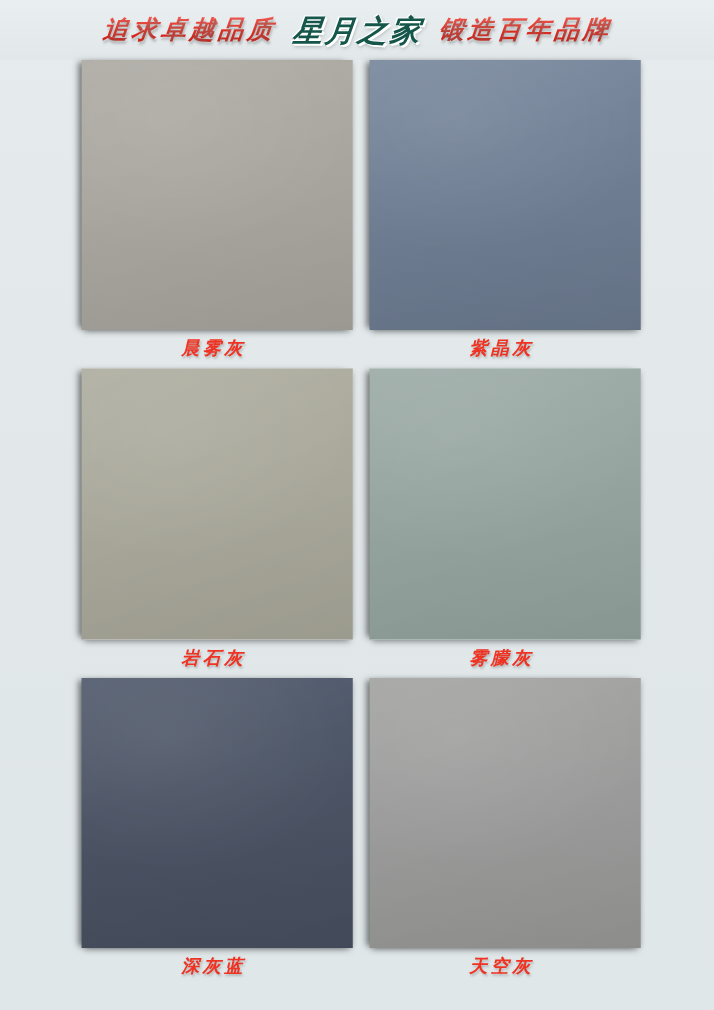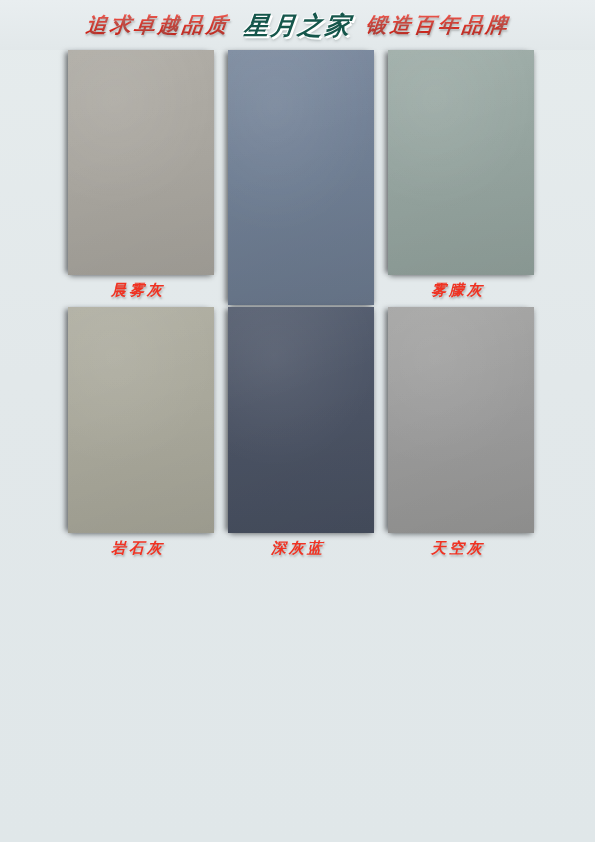--- a/index.html
+++ b/index.html
@@ -71,21 +71,21 @@
   }
 
   
   .grid {
     position: absolute;
     top: 50px;
     left: 62px;
     width: 472px;
     height: 770px;
     display: grid;
-    grid-template-columns: 1fr 1fr 1fr;
+    grid-template-columns: 1fr 1fr;
     grid-template-rows: 1fr 1fr 1fr;
     column-gap: 8px;
     row-gap: 2px;
   }
   .cell {
     display: flex;
     flex-direction: column;
     align-items: stretch;
   }
   .swatch-wrap {
@@ -145,34 +145,35 @@
       <div class="swatch-wrap">
         <div class="swatch" style="background: linear-gradient(178deg, rgb(173, 170, 163) 0%, rgb(169, 166, 159) 50%, rgb(162, 159, 152) 100%);"></div>
       </div>
       <div class="caption">晨雾灰</div>
     </div>
 
     <div class="cell">
       <div class="swatch-wrap">
         <div class="swatch" style="background: linear-gradient(178deg, rgb(120, 135, 156) 0%, rgb(111, 126, 147) 50%, rgb(104, 118, 138) 100%);"></div>
       </div>
+      <div class="caption">紫晶灰</div>
+    </div>
+
+    <div class="cell">
+      <div class="swatch-wrap">
+        <div class="swatch" style="background: linear-gradient(178deg, rgb(174, 173, 160) 0%, rgb(169, 168, 155) 50%, rgb(162, 161, 148) 100%);"></div>
+      </div>
+      <div class="caption">岩石灰</div>
     </div>
 
     <div class="cell">
       <div class="swatch-wrap">
         <div class="swatch" style="background: linear-gradient(178deg, rgb(156, 171, 166) 0%, rgb(149, 164, 159) 50%, rgb(142, 157, 152) 100%);"></div>
       </div>
       <div class="caption">雾朦灰</div>
-    </div>
-
-    <div class="cell">
-      <div class="swatch-wrap">
-        <div class="swatch" style="background: linear-gradient(178deg, rgb(174, 173, 160) 0%, rgb(169, 168, 155) 50%, rgb(162, 161, 148) 100%);"></div>
-      </div>
-      <div class="caption">岩石灰</div>
     </div>
 
     <div class="cell">
       <div class="swatch-wrap">
         <div class="swatch" style="background: linear-gradient(178deg, rgb(81, 90, 108) 0%, rgb(75, 83, 100) 50%, rgb(69, 77, 93) 100%);"></div>
       </div>
       <div class="caption">深灰蓝</div>
     </div>
 
     <div class="cell">

